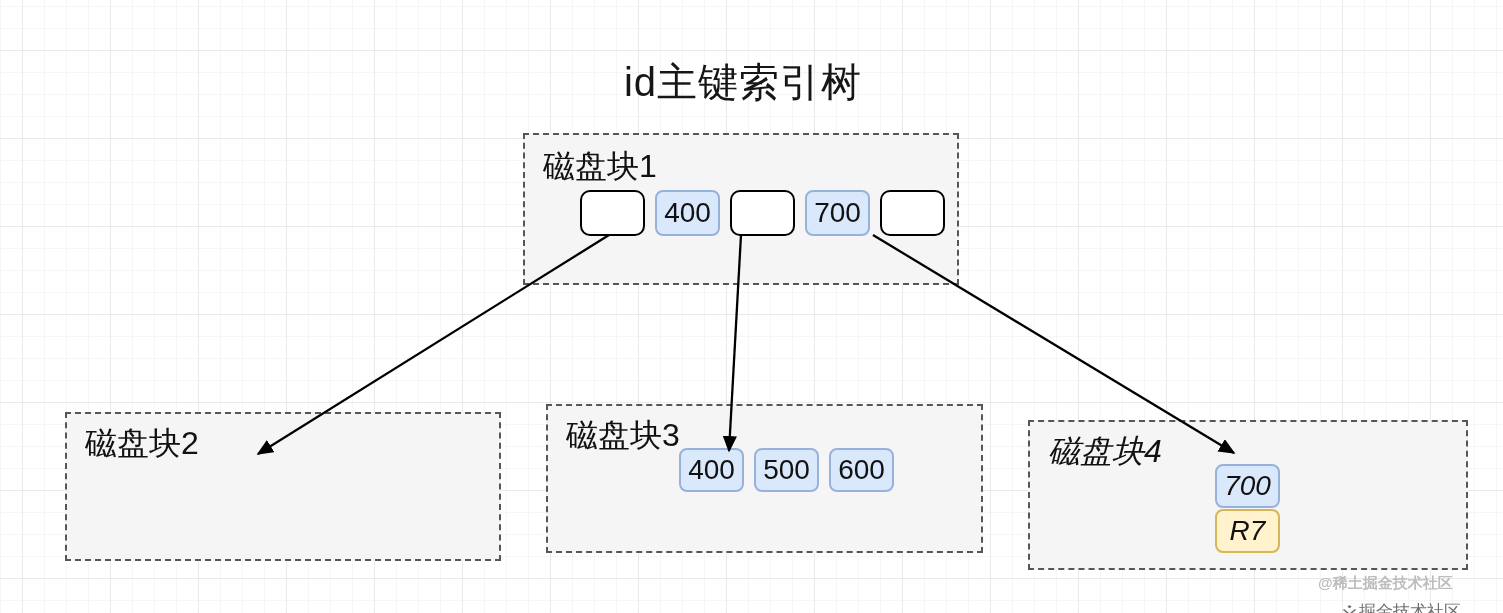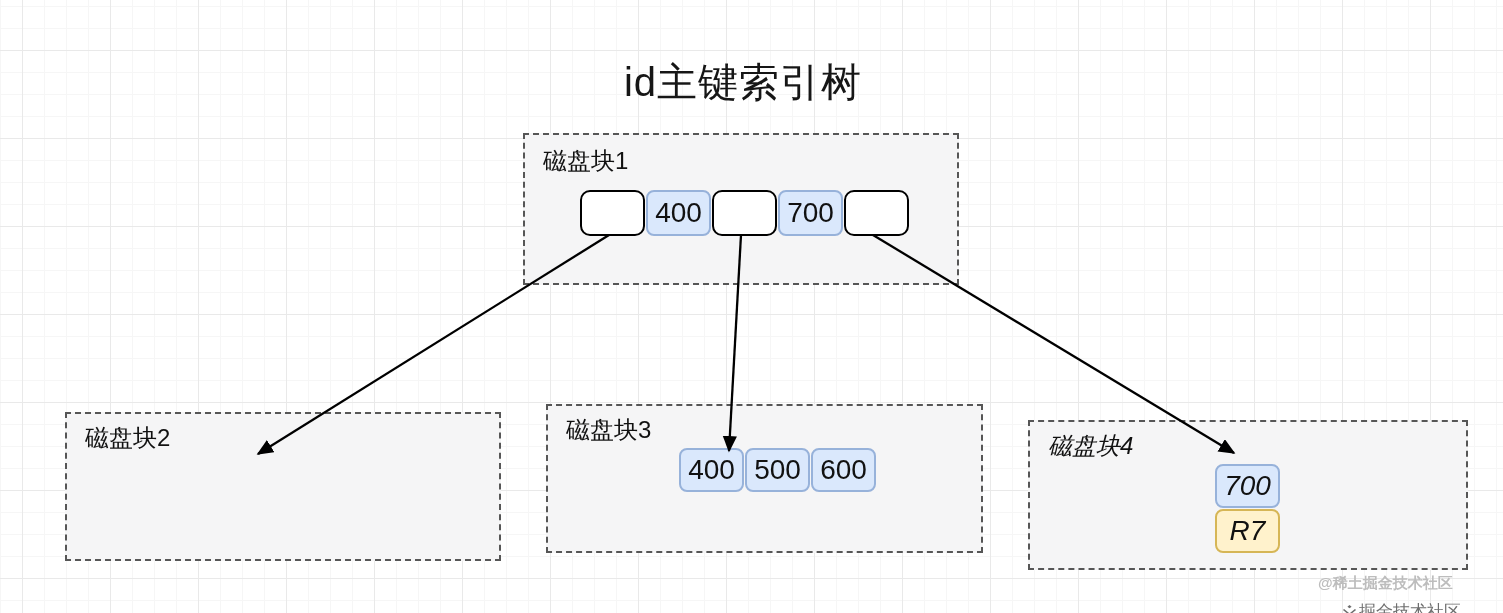--- a/index.html
+++ b/index.html
@@ -23,25 +23,25 @@
     text-align:center; font-size:40px; color:#161616; letter-spacing:1px;
   }
 
   .disk-block {
     position:absolute; box-sizing:border-box;
     background:var(--block-fill,#f5f5f6);
     border:2.5px dashed var(--block-border,#565656);
   }
   .block-label {
     position:absolute; left:18px; top:8px;
-    font-size:24px; color:#111111; white-space:nowrap;
+    font-size:32px; color:#111111; white-space:nowrap;
   }
   .root-label { top:10px; }
 
-  .cell-row { display:flex; gap:1px; }
+  .cell-row { display:flex; gap:10px; }
   .cell-stack { position:absolute; top:42px; display:flex; flex-direction:column; gap:1px; }
 
   .cell {
     box-sizing:border-box; width:65px; display:flex;
     align-items:center; justify-content:center;
     font-size:28px; color:#111111;
   }
   .root-cells { position:absolute; left:55px; top:55px; }
   .root-cells .cell { height:46px; }
   .pointer-cell {

